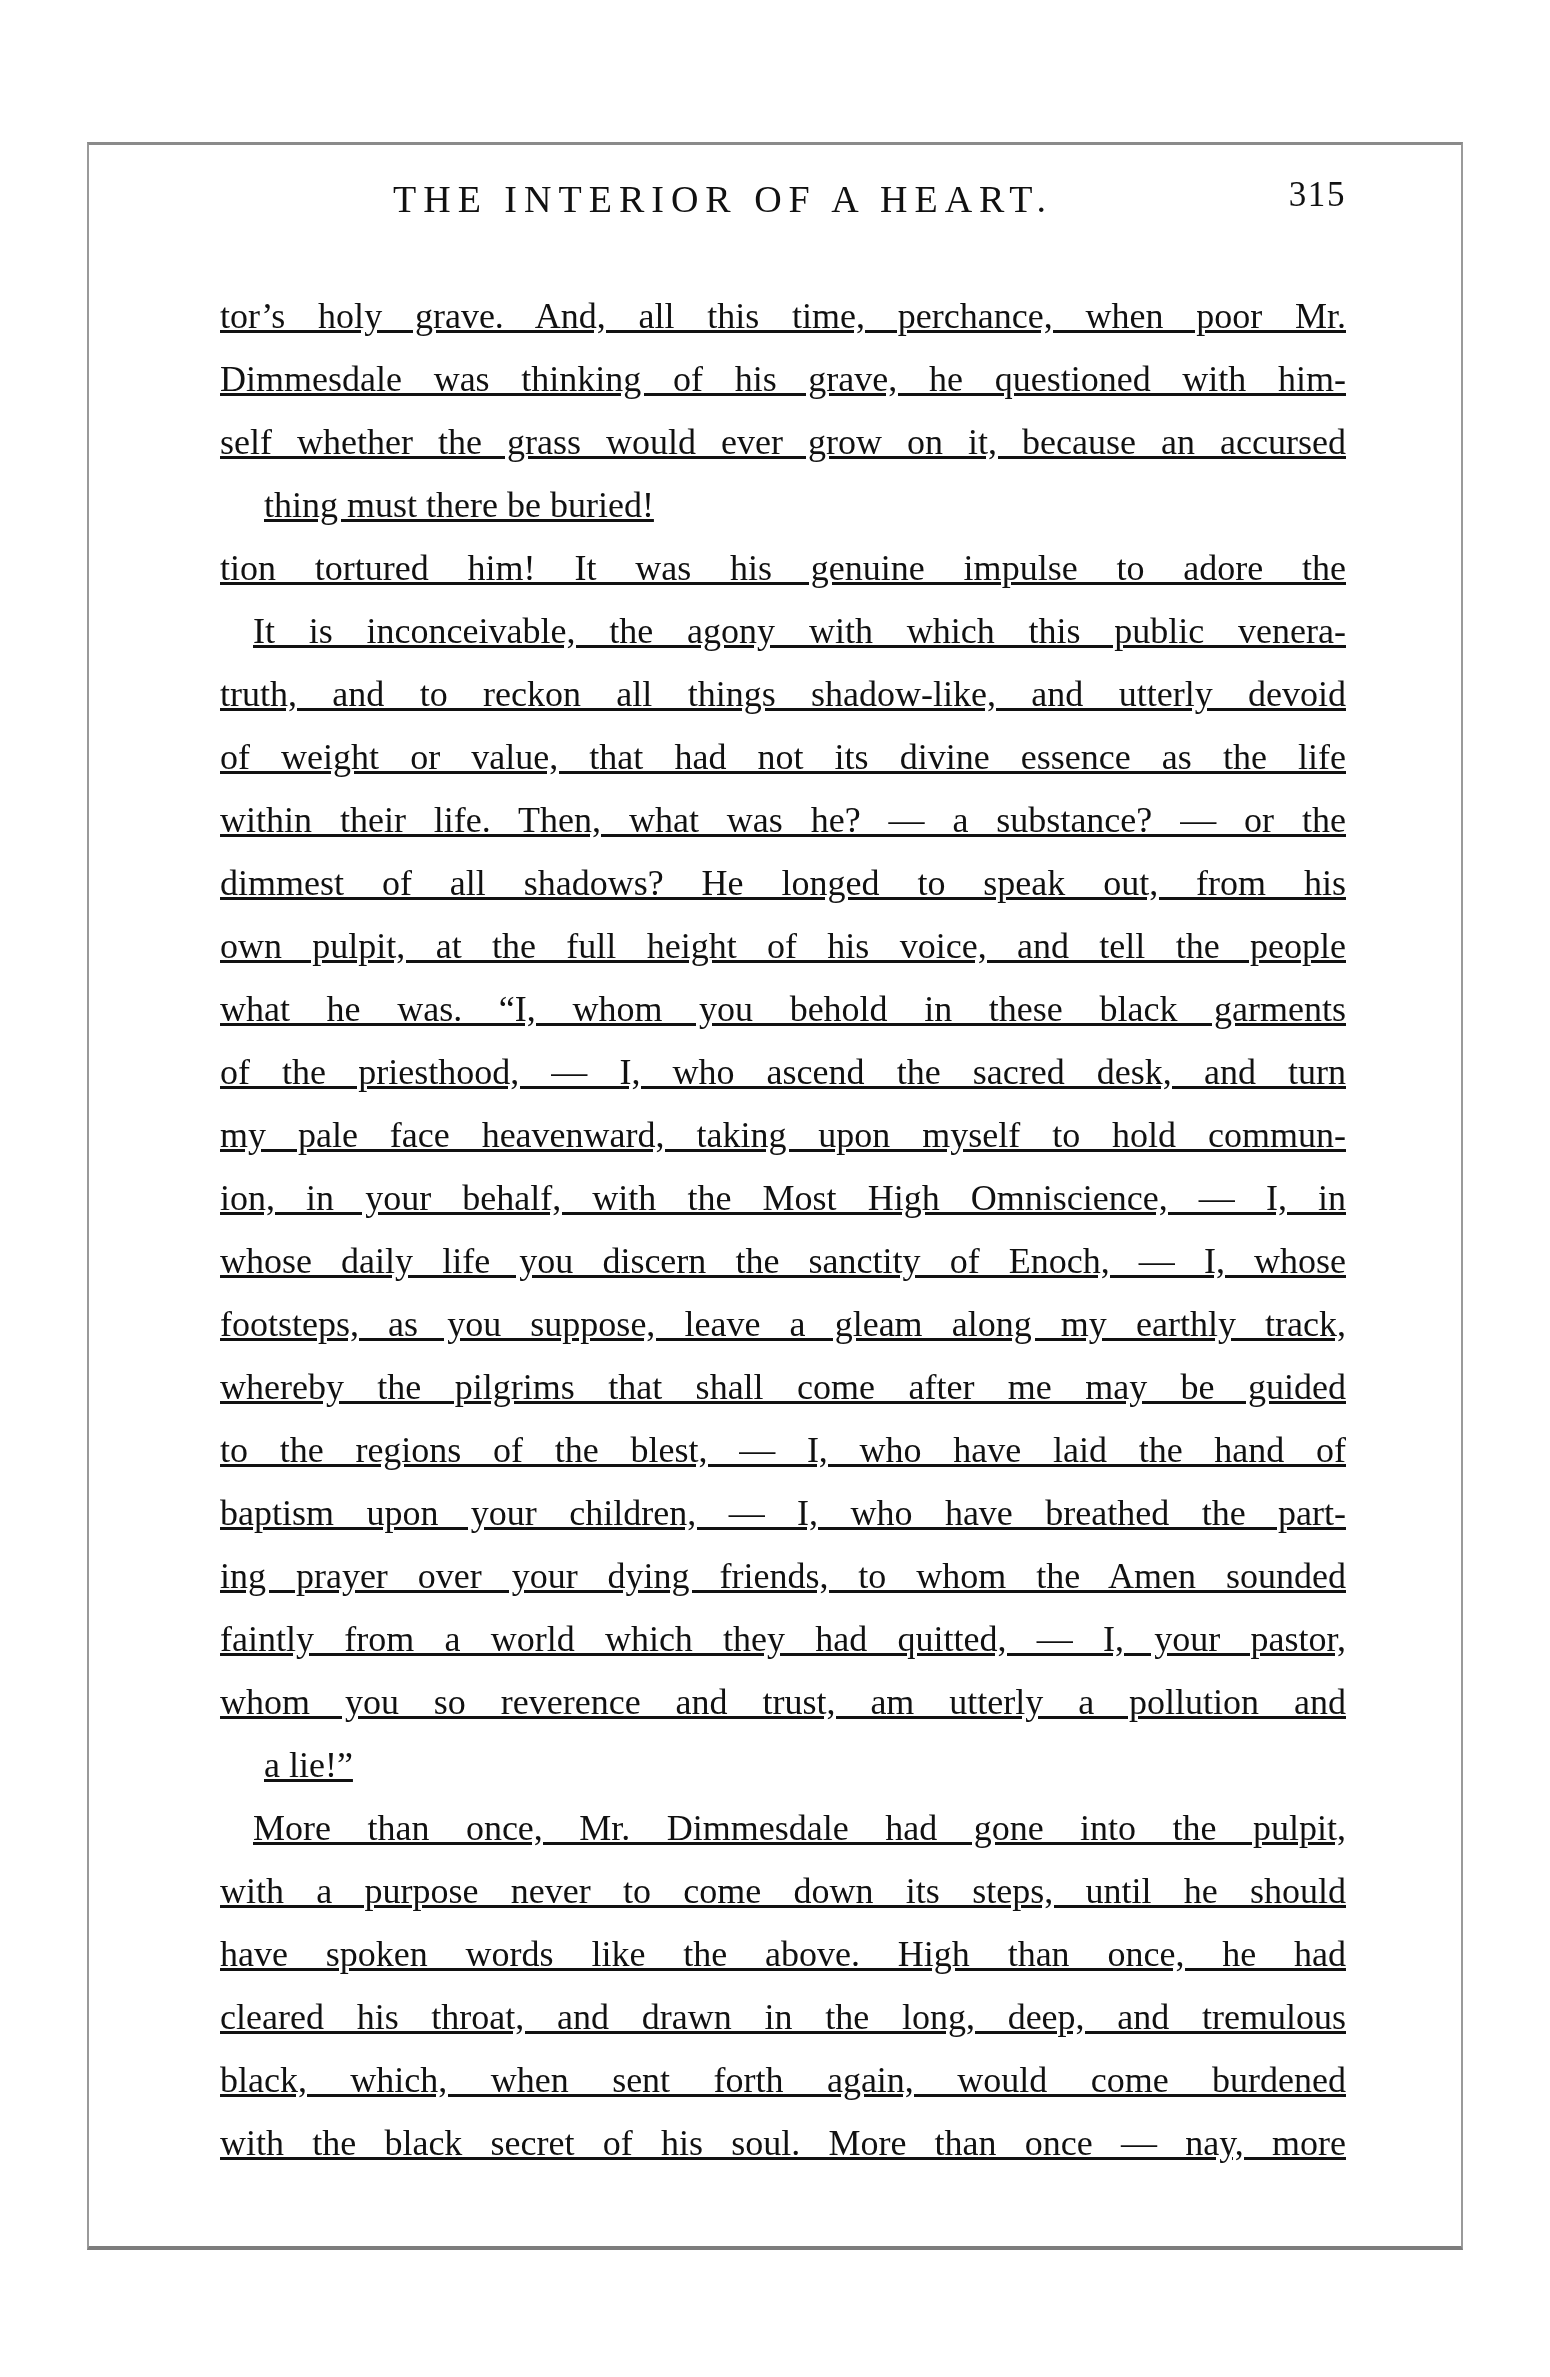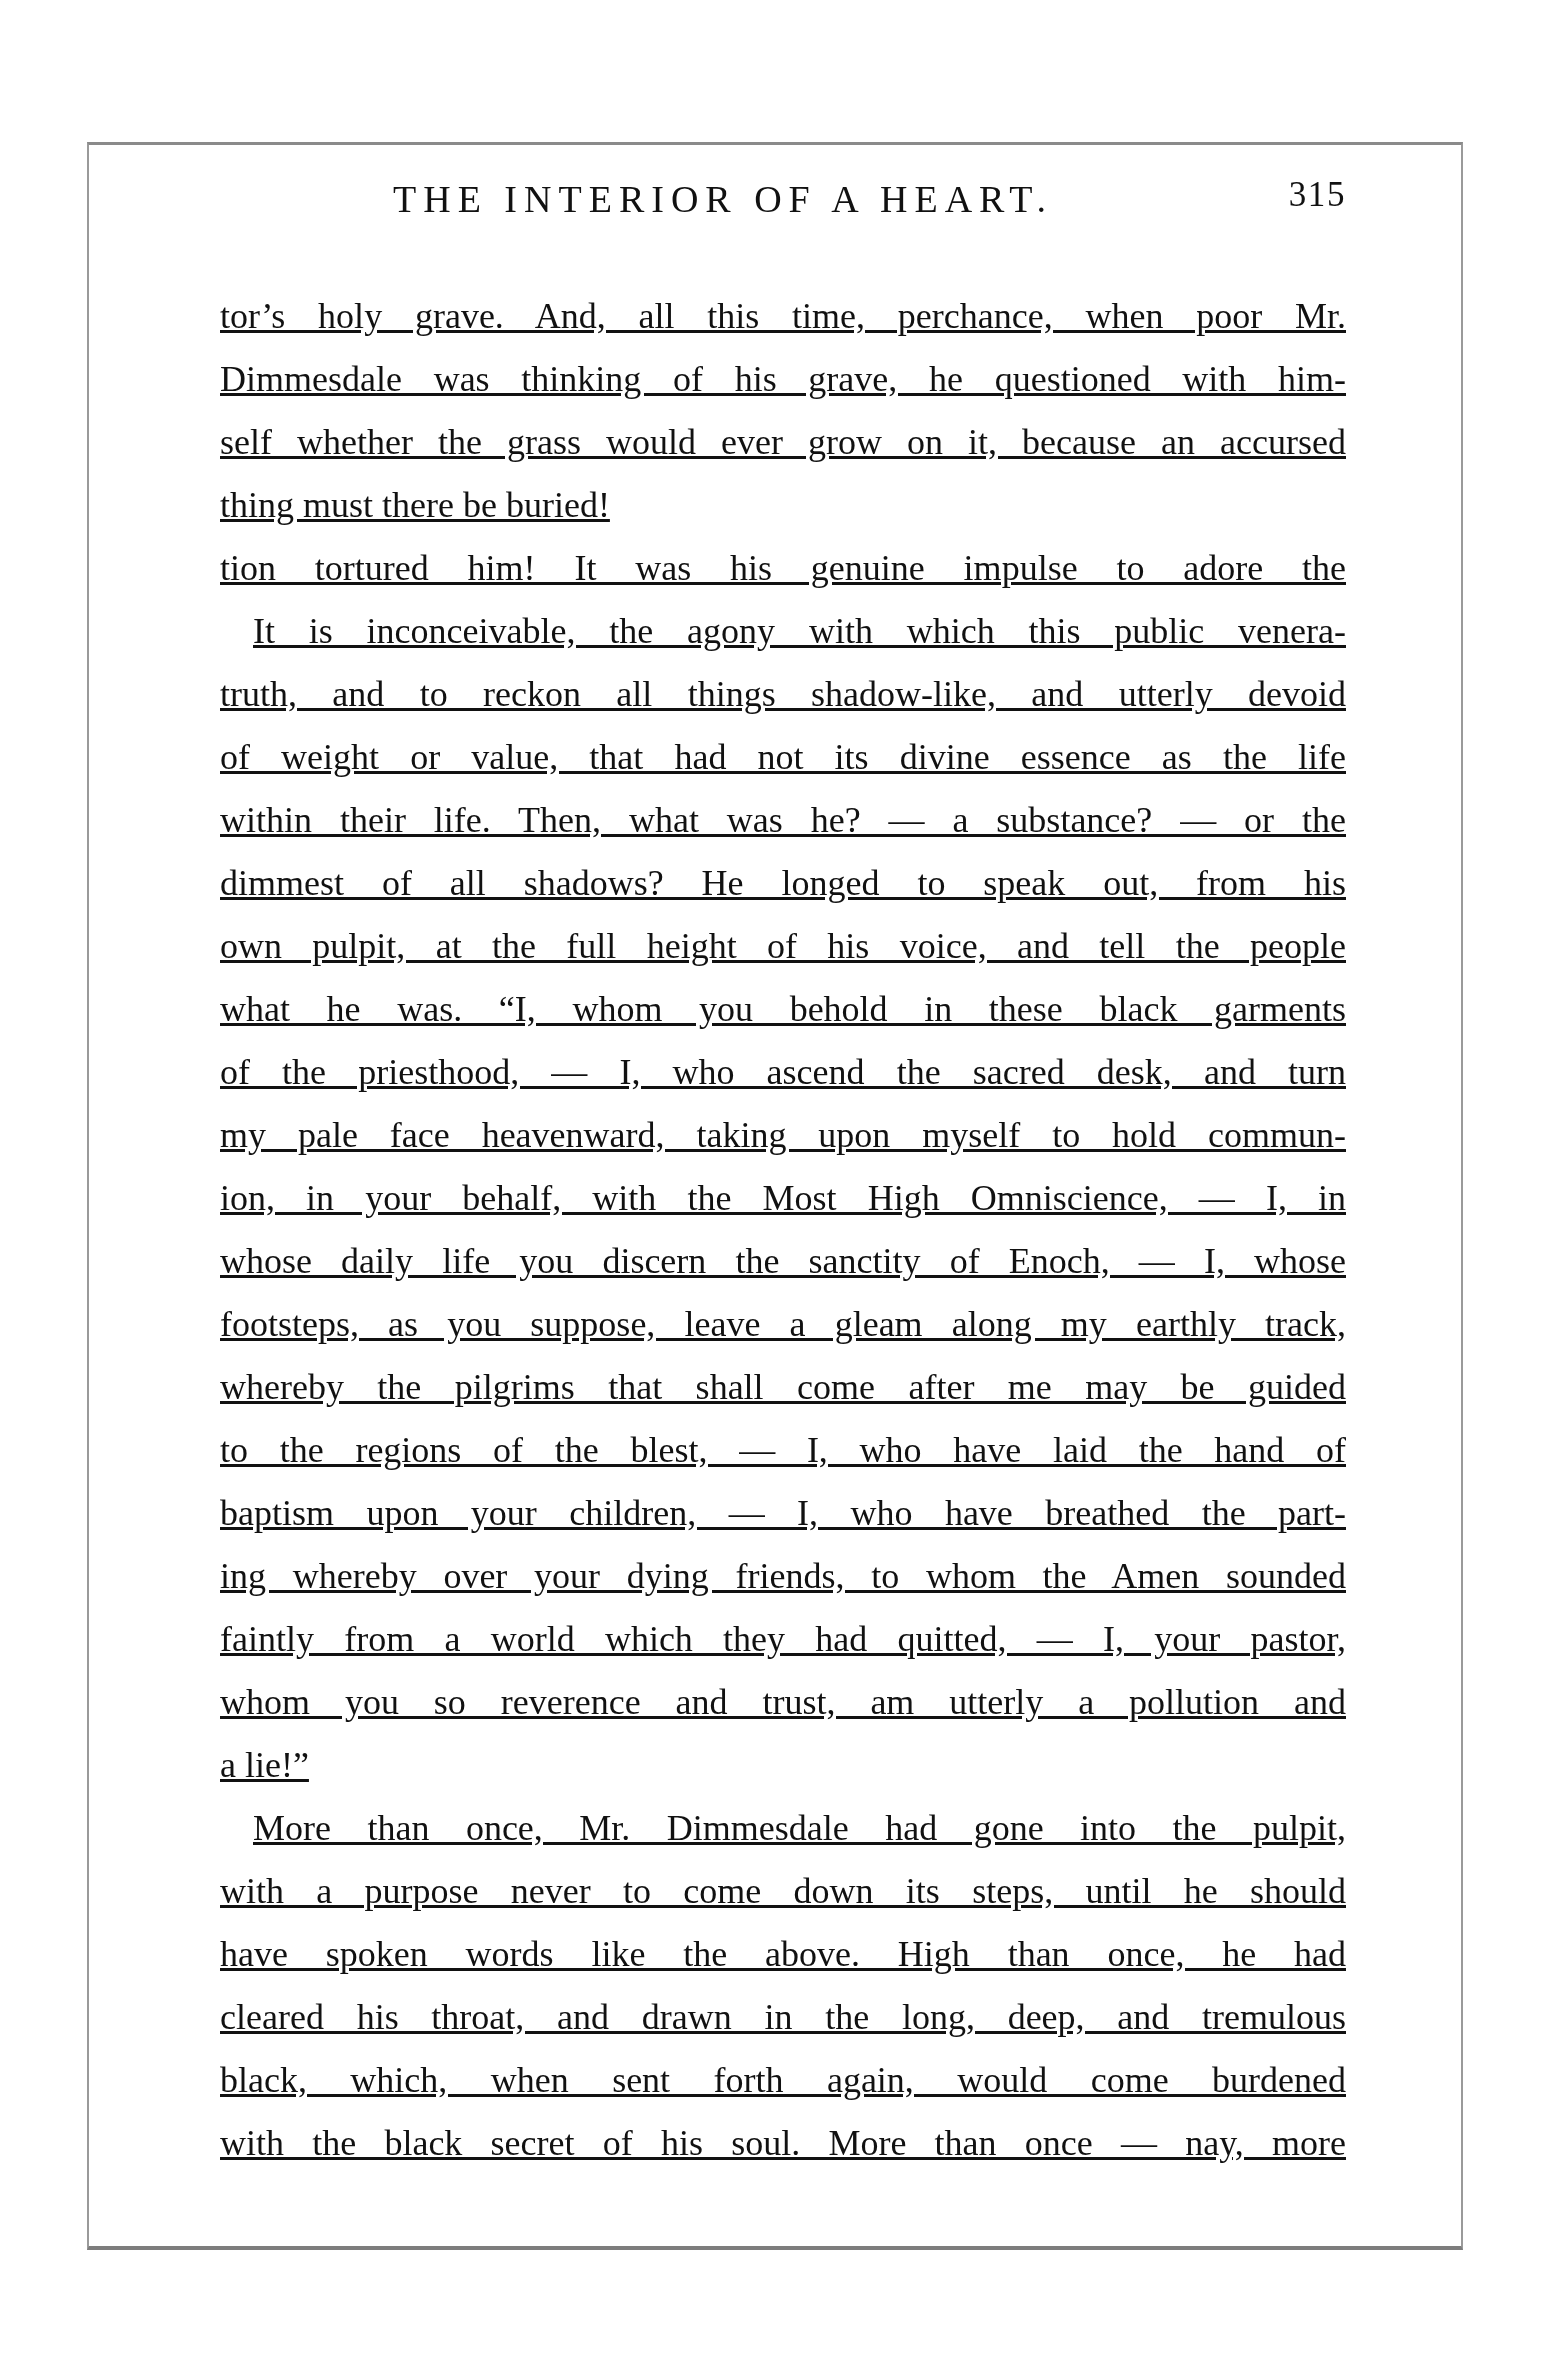--- a/index.html
+++ b/index.html
@@ -61,20 +61,21 @@
     line-height: 63px;
     font-size: 36px;
     white-space: nowrap;
     text-align: justify;
     text-align-last: justify;
     overflow: hidden;
     text-decoration: underline;
   }
   .line.last {
     text-align-last: left;
+    margin-left: 44px;
   }
   .line.indent {
     padding-left: 33px;
   }
 </style>
 </head>
 <body>
 
 <div class="page-frame"></div>
 
@@ -97,21 +98,21 @@
     <span class="line">own pulpit, at the full height of his voice, and tell the people</span>
     <span class="line">what he was.  “I, whom you behold in these black garments</span>
     <span class="line">of the priesthood, — I, who ascend the sacred desk, and turn</span>
     <span class="line">my pale face heavenward, taking upon myself to hold commun-</span>
     <span class="line">ion, in your behalf, with the Most High Omniscience, — I, in</span>
     <span class="line">whose daily life you discern the sanctity of Enoch, — I, whose</span>
     <span class="line">footsteps, as you suppose, leave a gleam along my earthly track,</span>
     <span class="line">whereby the pilgrims that shall come after me may be guided</span>
     <span class="line">to the regions of the blest, — I, who have laid the hand of</span>
     <span class="line">baptism upon your children, — I, who have breathed the part-</span>
-    <span class="line">ing whereby over your dying friends, to whom the Amen sounded</span>
+    <span class="line">ing prayer over your dying friends, to whom the Amen sounded</span>
     <span class="line">faintly from a world which they had quitted, — I, your pastor,</span>
     <span class="line">whom you so reverence and trust, am utterly a pollution and</span>
     <span class="line last">a lie!”</span>
     <span class="line indent">More than once, Mr. Dimmesdale had gone into the pulpit,</span>
     <span class="line">with a purpose never to come down its steps, until he should</span>
     <span class="line">have spoken words like the above.  High than once, he had</span>
     <span class="line">cleared his throat, and drawn in the long, deep, and tremulous</span>
     <span class="line">black, which, when sent forth again, would come burdened</span>
     <span class="line">with the black secret of his soul.  More than once — nay, more</span>
   </div>

